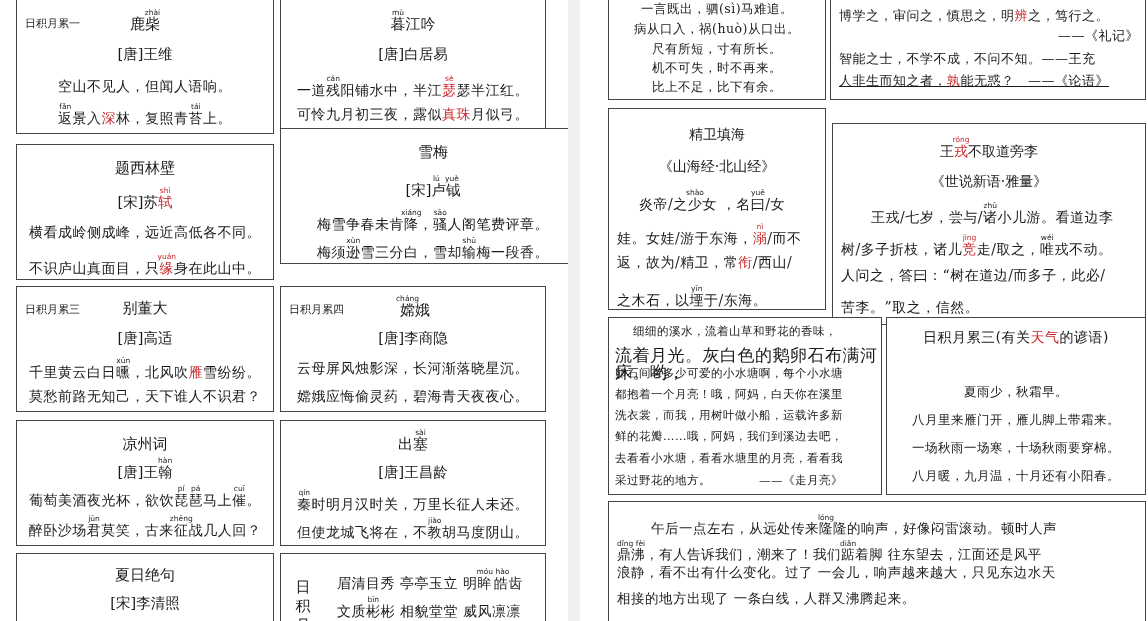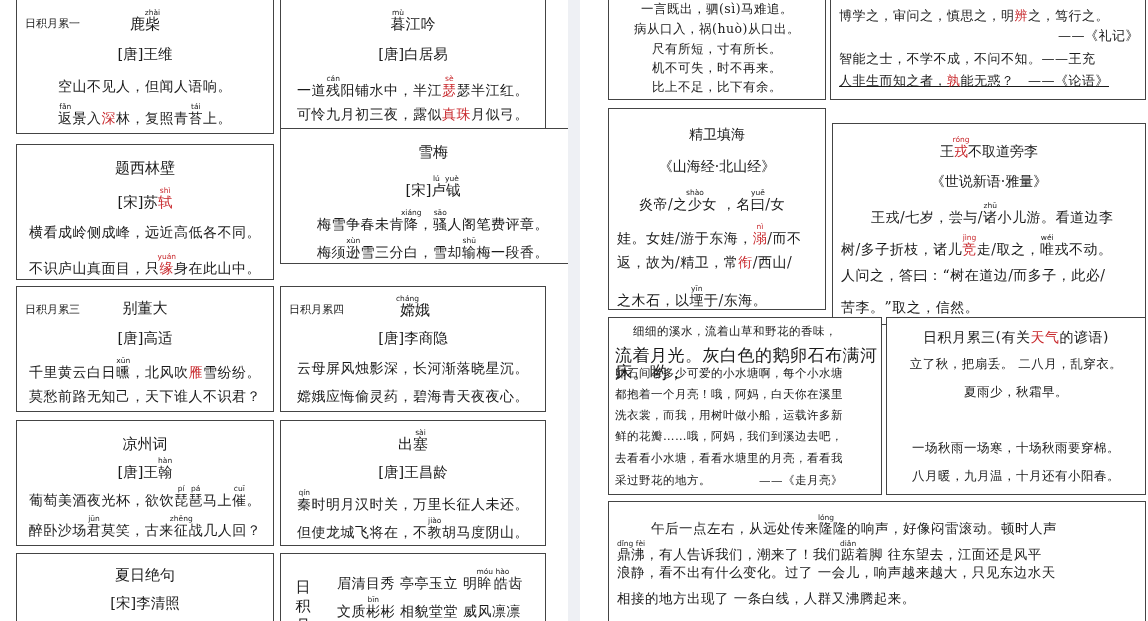--- a/index.html
+++ b/index.html
@@ -147,22 +147,22 @@
     <div class="para" style="left:6px;top:50px;font-size:11.5px;">卵石间有多少可爱的小水塘啊，每个小水塘</div>
     <div class="para" style="left:6px;top:71px;font-size:11.5px;">都抱着一个月亮！哦，阿妈，白天你在溪里</div>
     <div class="para" style="left:6px;top:92px;font-size:11.5px;">洗衣裳，而我，用树叶做小船，运载许多新</div>
     <div class="para" style="left:6px;top:113px;font-size:11.5px;text-align:right;">鲜的花瓣……哦，阿妈，我们到溪边去吧，</div>
     <div class="para" style="left:6px;top:135px;font-size:11.5px;">去看看小水塘，看看水塘里的月亮，看看我</div>
     <div class="para" style="left:6px;top:157px;font-size:11.5px;">采过野花的地方。　　　　——《走月亮》</div>
   </div>
 
   <div class="box" style="left:306px;top:317px;width:260px;height:178px;">
     <div class="line" style="top:12px;font-family:'DejaVu Sans',sans-serif;font-size:14px;"><span>日积月累三(有关</span><span class="red">天气</span><span>的谚语)</span></div>
-    <div class="line" style="top:40px;font-size:12.5px;">立了秋，把扇丢。 二八月，乱穿衣。</div>
     <div class="line" style="top:68px;font-size:12.5px;">夏雨少，秋霜早。</div>
+    <div class="line" style="top:96px;font-size:12.5px;">八月里来雁门开，雁儿脚上带霜来。</div>
     <div class="line" style="top:124px;font-size:12.5px;">一场秋雨一场寒，十场秋雨要穿棉。</div>
     <div class="line" style="top:152px;font-size:12.5px;">八月暖，九月温，十月还有小阳春。</div>
   </div>
 
   <div class="box" style="left:28px;top:501px;width:538px;height:140px;">
     <div class="para" style="left:42px;top:12px;font-size:13.5px;">午后一点左右，从远处传来<ruby>隆<rt>lóng</rt></ruby>隆的响声，好像闷雷滚动。顿时人声</div>
     <div class="para" style="left:8px;top:38px;font-size:13.5px;"><ruby>鼎沸<rt>dǐng fèi</rt></ruby>，有人告诉我们，潮来了！我们<ruby>踮<rt>diǎn</rt></ruby>着脚 往东望去，江面还是风平</div>
     <div class="para" style="left:8px;top:64px;font-size:13.5px;">浪静，看不出有什么变化。过了 一会儿，响声越来越大，只见东边水天</div>
     <div class="para" style="left:8px;top:90px;font-size:13.5px;">相接的地方出现了 一条白线，人群又沸腾起来。</div>
   </div>

